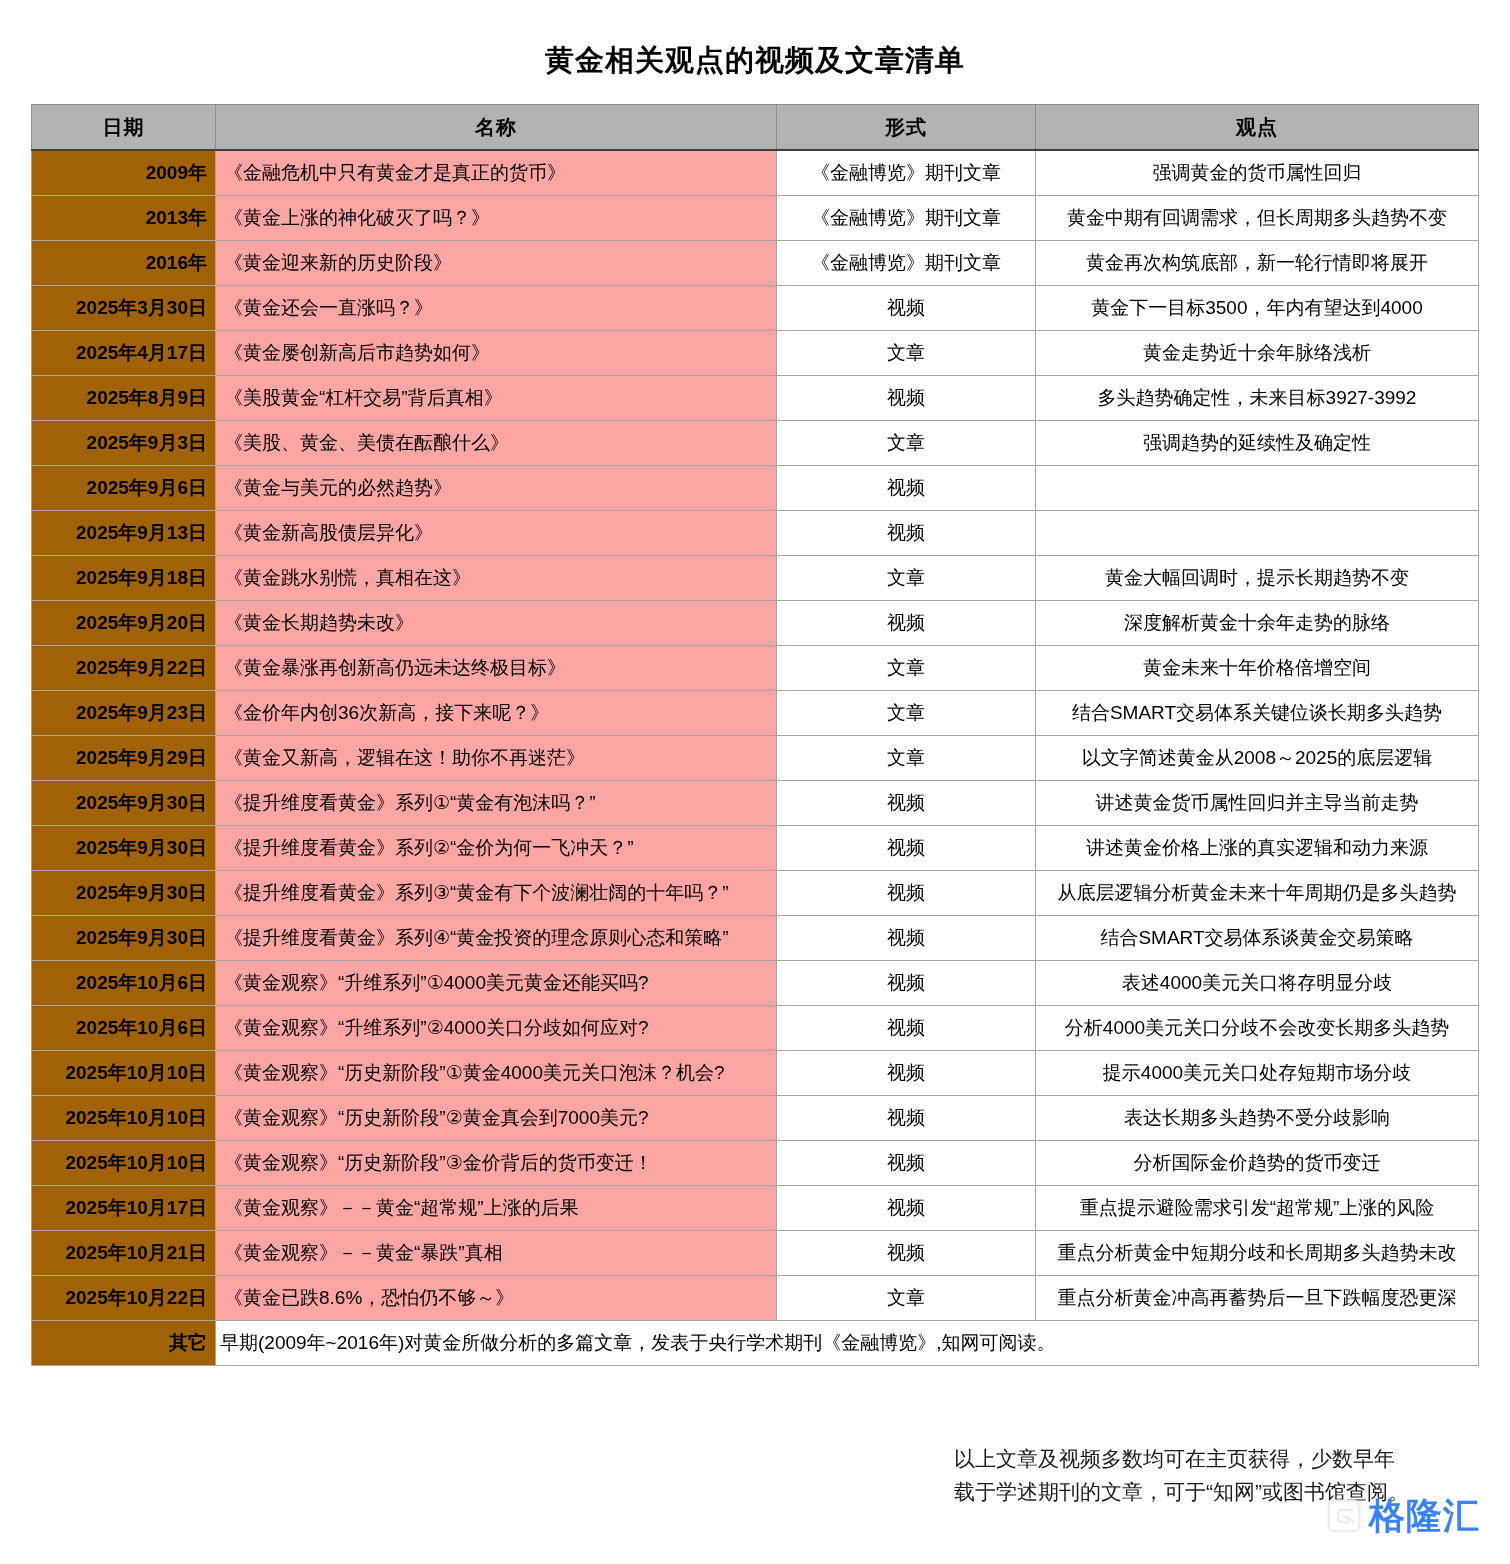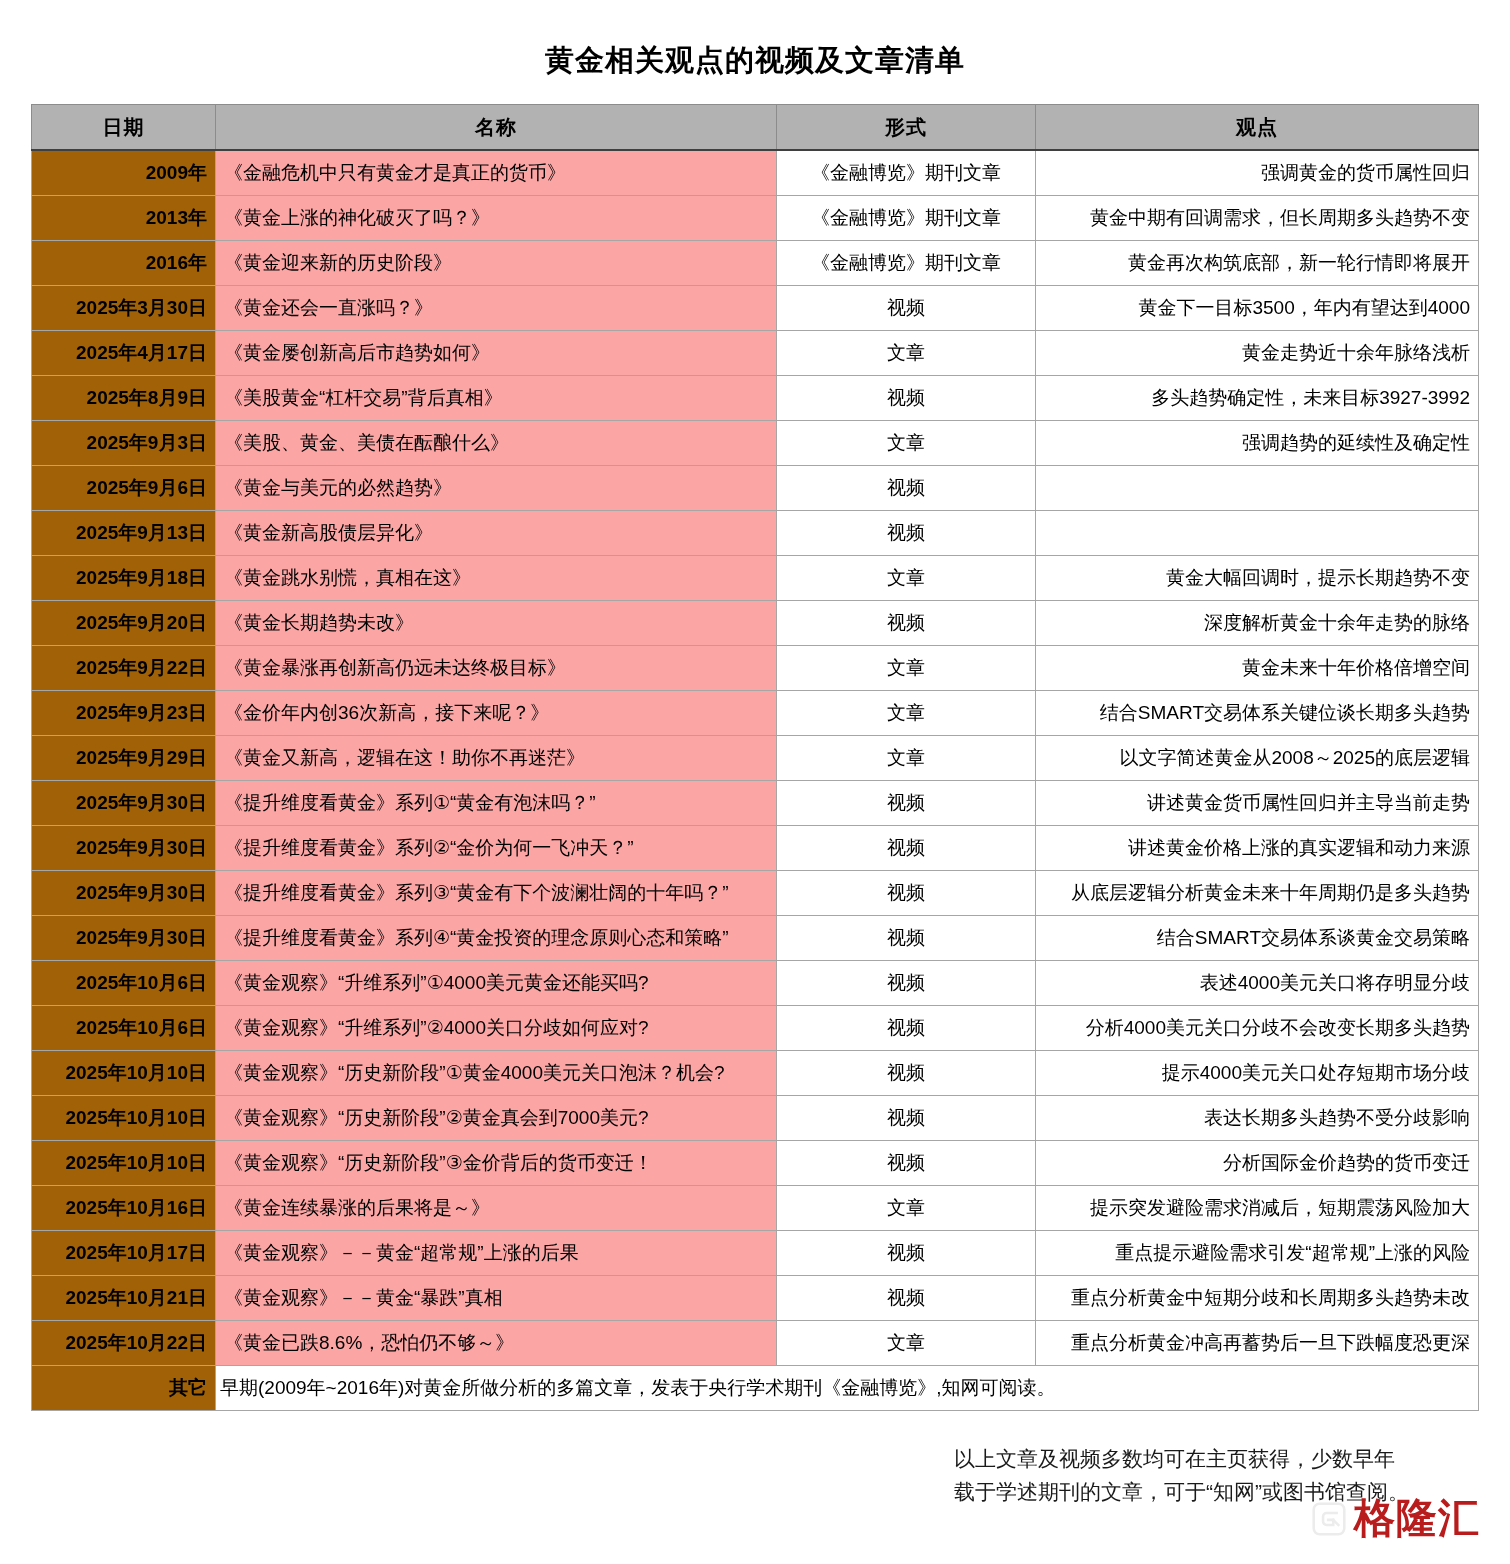--- a/index.html
+++ b/index.html
@@ -83,21 +83,21 @@
     background: #fca5a5;
     text-align: left;
     padding-left: 10px;
   }
   td.form {
     background: #ffffff;
     text-align: center;
   }
   td.view {
     background: #ffffff;
-    text-align: right;
+    text-align: center;
     padding-left: 10px;
   }
   tr.row-other td.date {
     text-align: right;
     padding-right: 8px;
   }
   tr.row-other td.other-note {
     background: #ffffff;
     text-align: left;
     padding-left: 4px;
@@ -124,23 +124,23 @@
     display: flex;
     align-items: center;
     gap: 8px;
     opacity: 1;
   }
   .wm-mark {
     width: 34px;
     height: 34px;
   }
   .wm-text {
-    font-size: 41px;
+    font-size: 36px;
     font-weight: bold;
-    color: #b91c1c;
+    color: #3b82f6;
     letter-spacing: 1px;
     line-height: 1;
   }
 </style>
 </head>
 <body>
 
 <div class="page">
 
   <div class="page-title">黄金相关观点的视频及文章清单</div>
@@ -294,26 +294,20 @@
             <td class="form">视频</td>
             <td class="view">表达长期多头趋势不受分歧影响</td>
           </tr>
           <tr>
             <td class="date">2025年10月10日</td>
             <td class="name hl">《黄金观察》“历史新阶段”③金价背后的货币变迁！</td>
             <td class="form">视频</td>
             <td class="view">分析国际金价趋势的货币变迁</td>
           </tr>
           <tr>
-            <td class="date">2025年10月16日</td>
-            <td class="name hl">《黄金连续暴涨的后果将是～》</td>
-            <td class="form">文章</td>
-            <td class="view">提示突发避险需求消减后，短期震荡风险加大</td>
-          </tr>
-          <tr>
             <td class="date">2025年10月17日</td>
             <td class="name hl">《黄金观察》－－黄金“超常规”上涨的后果</td>
             <td class="form">视频</td>
             <td class="view">重点提示避险需求引发“超常规”上涨的风险</td>
           </tr>
           <tr>
             <td class="date">2025年10月21日</td>
             <td class="name hl">《黄金观察》－－黄金“暴跌”真相</td>
             <td class="form">视频</td>
             <td class="view">重点分析黄金中短期分歧和长周期多头趋势未改</td>

